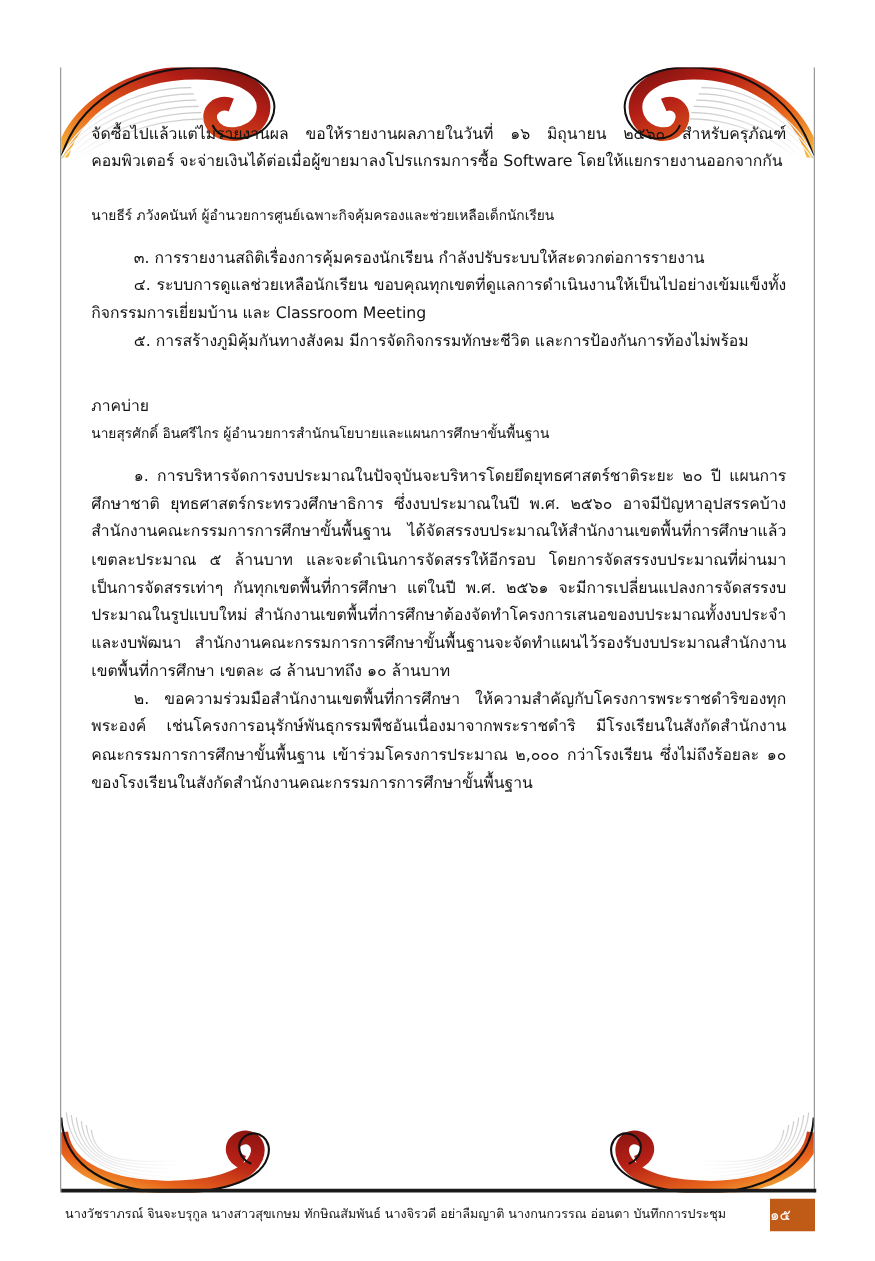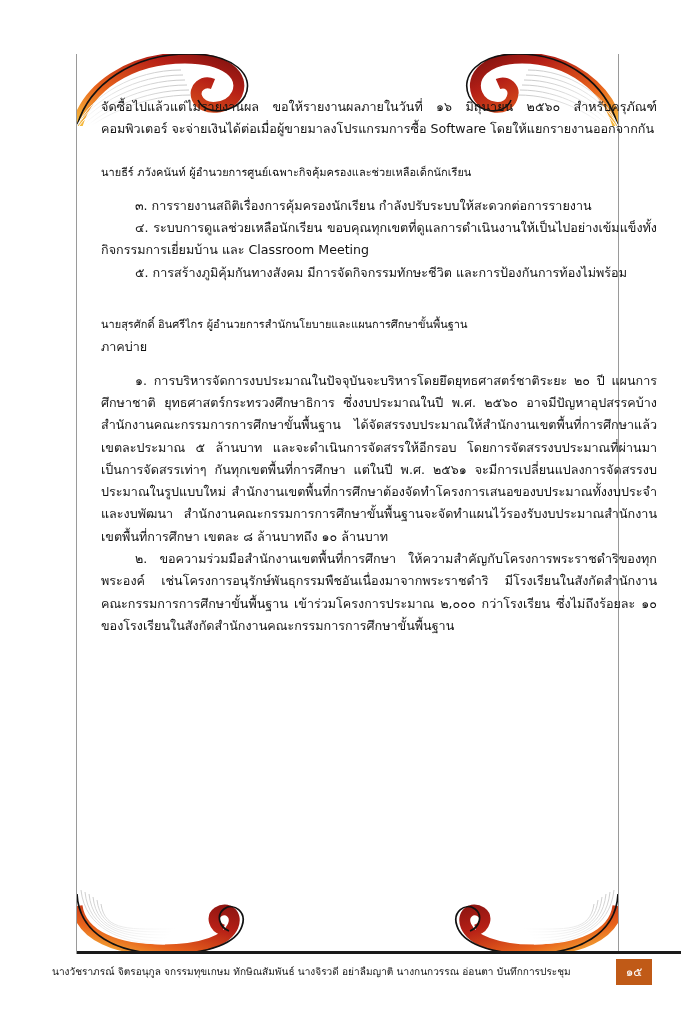--- a/index.html
+++ b/index.html
@@ -11,27 +11,26 @@
     width: 700px;
     height: 1009px;
     font-family: "DejaVu Sans", "Liberation Sans", sans-serif;
     overflow: hidden;
   }
 
   .page {
     position: absolute;
     left: 48px;
     top: 54px;
-    width: 543px;
+    width: 604px;
     height: 900px;
     background: #ffffff;
     border-left: 1px solid #9a9a9a;
     border-right: 1px solid #9a9a9a;
     box-sizing: border-box;
-    margin-left: 28px;
   }
 
   
   .swirl {
     position: absolute;
     pointer-events: none;
   }
   .swirl-tl { left: 0px;   top: 0px;   width: 300px; height: 72px; }
   .swirl-tr { right: 0px;  top: 0px;   width: 200px; height: 72px; }
   .swirl-bl { left: 0px;   bottom: 0px; width: 320px; height: 80px; }
@@ -91,21 +90,21 @@
   .page-badge {
     position: absolute;
     right: 0px;
     top: -6px;
     width: 36px;
     height: 26px;
     background: #c05a17;
     color: #ffffff;
     font-size: 12px;
     line-height: 26px;
-    text-align: center;
+    text-align: left;
   }
 </style>
 </head>
 <body>
 
 <div class="page">
 
   <svg class="swirl swirl-tl" viewBox="0 0 300 72" preserveAspectRatio="none">
     <defs>
       <linearGradient id="gTL" x1="0" y1="1" x2="1" y2="0">
@@ -215,29 +214,29 @@
     <p class="para heading">นายธีร์  ภวังคนันท์  ผู้อำนวยการศูนย์เฉพาะกิจคุ้มครองและช่วยเหลือเด็กนักเรียน</p>
 
     <div class="spacer-sm"></div>
 
     <p class="para indent">๓. การรายงานสถิติเรื่องการคุ้มครองนักเรียน กำลังปรับระบบให้สะดวกต่อการรายงาน</p>
     <p class="para indent">๔. ระบบการดูแลช่วยเหลือนักเรียน ขอบคุณทุกเขตที่ดูแลการดำเนินงานให้เป็นไปอย่างเข้มแข็งทั้งกิจกรรมการเยี่ยมบ้าน และ Classroom Meeting</p>
     <p class="para indent">๕. การสร้างภูมิคุ้มกันทางสังคม มีการจัดกิจกรรมทักษะชีวิต และการป้องกันการท้องไม่พร้อม</p>
 
     <div class="spacer-lg"></div>
 
+    <p class="para">ภาคบ่าย</p>
     <p class="para heading">นายสุรศักดิ์  อินศรีไกร  ผู้อำนวยการสำนักนโยบายและแผนการศึกษาขั้นพื้นฐาน</p>
-    <p class="para">ภาคบ่าย</p>
 
     <div class="spacer-sm"></div>
 
     <p class="para indent">๑. การบริหารจัดการงบประมาณในปัจจุบันจะบริหารโดยยึดยุทธศาสตร์ชาติระยะ ๒๐ ปี แผนการศึกษาชาติ ยุทธศาสตร์กระทรวงศึกษาธิการ ซึ่งงบประมาณในปี พ.ศ. ๒๕๖๐  อาจมีปัญหาอุปสรรคบ้าง สำนักงานคณะกรรมการการศึกษาขั้นพื้นฐาน ได้จัดสรรงบประมาณให้สำนักงานเขตพื้นที่การศึกษาแล้ว เขตละประมาณ ๕ ล้านบาท และจะดำเนินการจัดสรรให้อีกรอบ โดยการจัดสรรงบประมาณที่ผ่านมาเป็นการจัดสรรเท่าๆ กันทุกเขตพื้นที่การศึกษา แต่ในปี พ.ศ. ๒๕๖๑ จะมีการเปลี่ยนแปลงการจัดสรรงบประมาณในรูปแบบใหม่ สำนักงานเขตพื้นที่การศึกษาต้องจัดทำโครงการเสนอของบประมาณทั้งงบประจำและงบพัฒนา สำนักงานคณะกรรมการการศึกษาขั้นพื้นฐานจะจัดทำแผนไว้รองรับงบประมาณสำนักงานเขตพื้นที่การศึกษา เขตละ ๘ ล้านบาทถึง ๑๐ ล้านบาท</p>
     <p class="para indent">๒. ขอความร่วมมือสำนักงานเขตพื้นที่การศึกษา ให้ความสำคัญกับโครงการพระราชดำริของทุกพระองค์ เช่นโครงการอนุรักษ์พันธุกรรมพืชอันเนื่องมาจากพระราชดำริ มีโรงเรียนในสังกัดสำนักงานคณะกรรมการการศึกษาขั้นพื้นฐาน เข้าร่วมโครงการประมาณ ๒,๐๐๐ กว่าโรงเรียน ซึ่งไม่ถึงร้อยละ ๑๐ ของโรงเรียนในสังกัดสำนักงานคณะกรรมการการศึกษาขั้นพื้นฐาน</p>
 
   </div>
 
   <div class="bottom-rule"></div>
 </div>
 
 <div class="footer">
-  <div class="footer-text">นางวัชราภรณ์ จิตรอนุกูล  จกรรมทุขเกษม  ทักษิณสัมพันธ์  นางจิรวดี อย่าลืมญาติ  นางกนกวรรณ อ่อนตา บันทึกการประชุม</div>
+  <div class="footer-text">นางวัชราภรณ์ จินจะบรุกูล  นางสาวสุขเกษม  ทักษิณสัมพันธ์  นางจิรวดี อย่าลืมญาติ  นางกนกวรรณ อ่อนตา บันทึกการประชุม</div>
   <div class="page-badge">๑๕</div>
 </div>
 
 </body></html>

